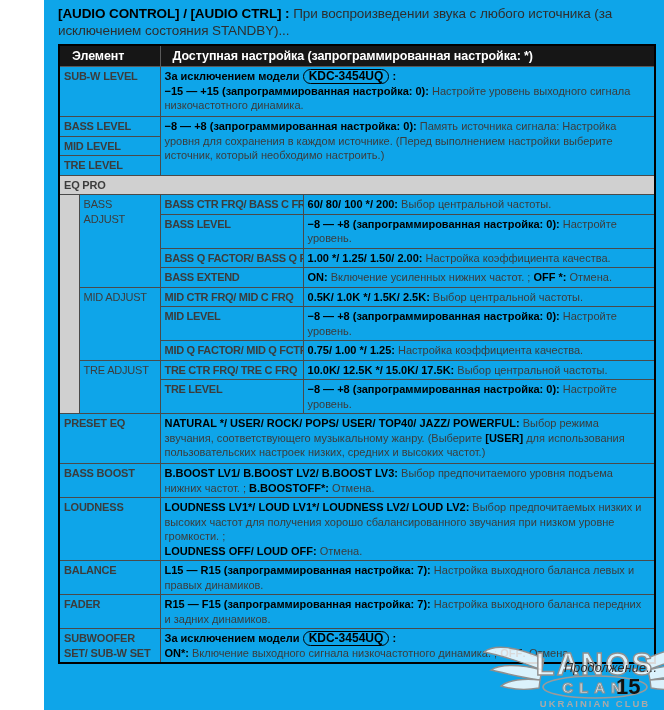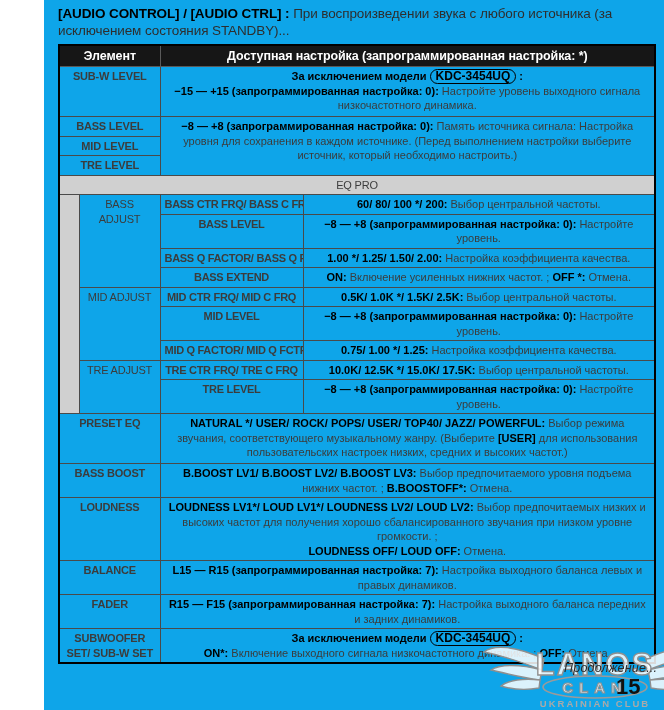--- a/index.html
+++ b/index.html
@@ -13,29 +13,29 @@
   
   .side-tab{position:absolute;left:621px;top:17px;width:43px;height:101px;
     background:linear-gradient(90deg,#979797 0%,#565656 22%,#161616 55%,#000 100%);
     display:flex;align-items:center;justify-content:center;}
   .side-tab .vtext{writing-mode:vertical-rl;transform:rotate(180deg);color:#f3efe6;
     font-weight:bold;font-size:13px;letter-spacing:1.5px;}
 
   
   table.cfg{position:absolute;left:14px;top:44px;width:596px;border-collapse:collapse;
     table-layout:fixed;border:2px solid #000;}
-  table.cfg th{background:#161616;color:#fff;font-size:12.5px;font-weight:bold;text-align:center;
-    padding:2px 4px;border:1px solid #5a5a5a;height:16px;letter-spacing:-0.1px;}
+  table.cfg th{background:#161616;color:#fff;font-size:12.5px;font-weight:bold;text-align:left;
+    padding:2px 12px;border:1px solid #5a5a5a;height:16px;letter-spacing:-0.1px;}
   table.cfg td{border:1px solid #4a4a4a;padding:2px 4px;font-size:11px;line-height:14.5px;
-    vertical-align:top;color:#3c3c3c;overflow:hidden;text-align:center;}
+    vertical-align:top;color:#3c3c3c;overflow:hidden;}
   td.name{font-weight:bold;color:#000;font-size:10.5px;letter-spacing:-0.2px;line-height:13.5px;padding-top:3px;}
   td.group{font-weight:normal;color:#000;font-size:10.5px;letter-spacing:-0.2px;line-height:13.5px;padding-top:3px;}
   td.sub{font-weight:bold;color:#000;font-size:9.8px;letter-spacing:-0.3px;line-height:13.5px;
     padding:3px 2px 2px 3px;white-space:nowrap;}
-  td.section{background:#d0d0d0;font-weight:normal;color:#000;font-size:10.5px;
+  td.section{background:#d0d0d0;font-weight:bold;color:#000;font-size:10.5px;
     letter-spacing:-0.2px;padding:1px 3px;line-height:13px;}
   td.indent{background:#d0d0d0;padding:0;}
   td.desc .b{font-weight:bold;color:#000;}
   td.desc .badge{display:inline-block;border:1.4px solid #000;border-radius:8px;padding:0 5px;
     font-weight:bold;color:#000;font-size:12px;line-height:12.5px;white-space:nowrap;}
 
   
   .continuation{position:absolute;left:520px;top:661px;font-style:italic;font-size:12.5px;
     color:#2a2a2a;z-index:6;letter-spacing:0.2px;}
   .page-number{position:absolute;left:572px;top:674px;font-size:22px;font-weight:bold;color:#111;z-index:6;}

